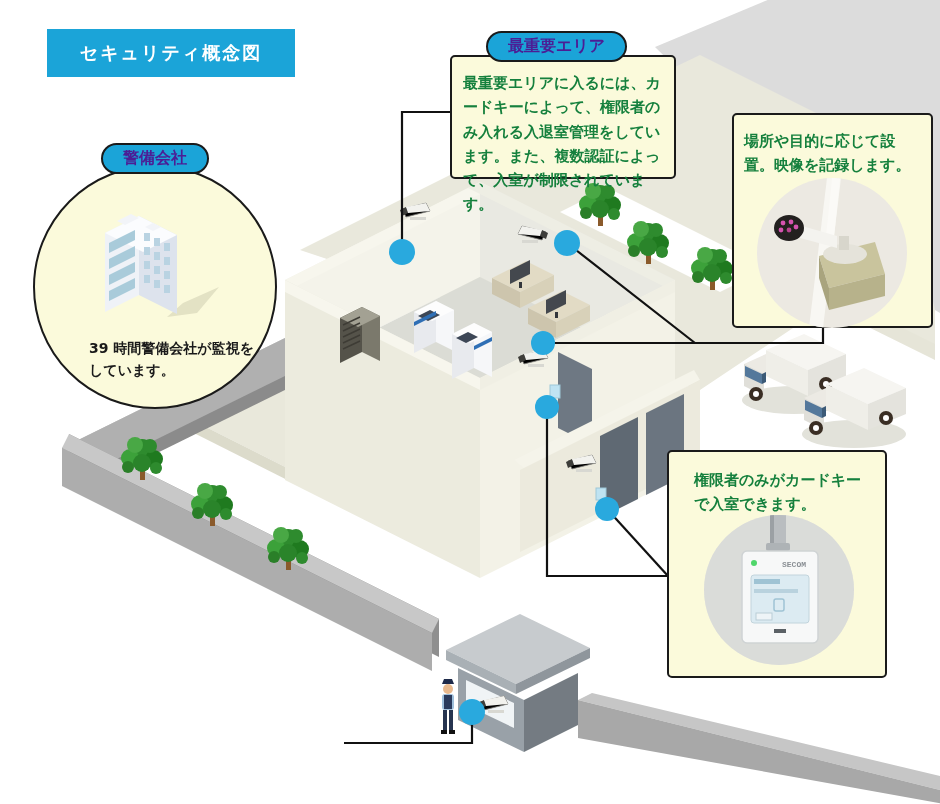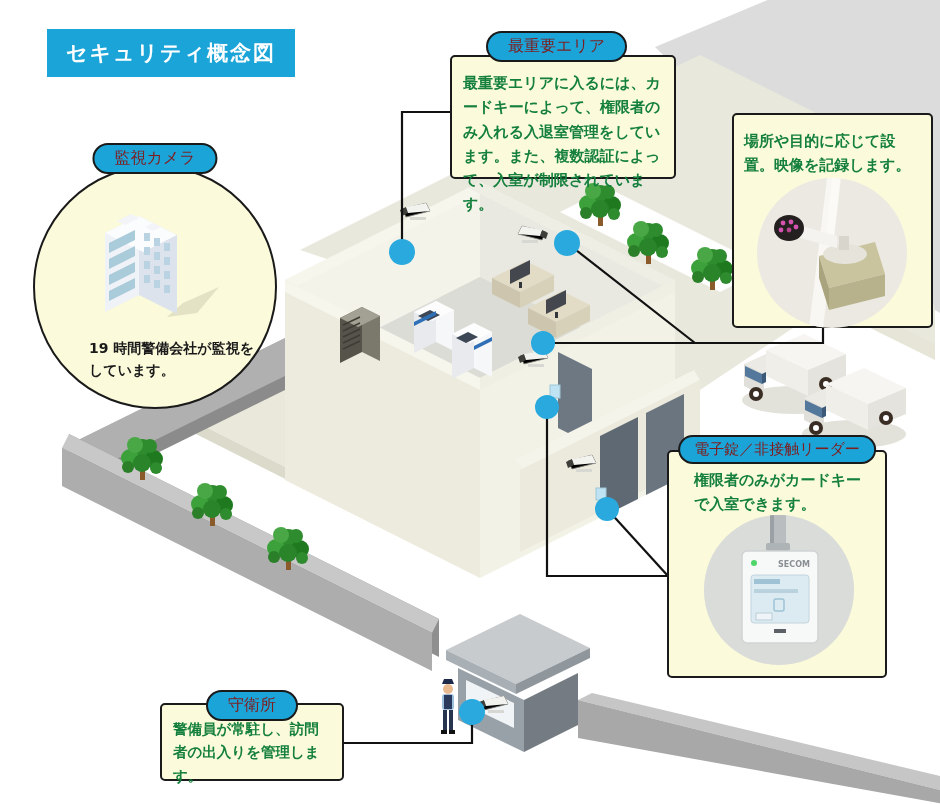--- a/index.html
+++ b/index.html
@@ -1,28 +1,28 @@
 <!DOCTYPE html>
 <html style="--accent: #1ba4d8; --callout-bg: #fbfadb;"><head>
 <meta charset="utf-8">
 <style>
   html,body{margin:0;padding:0;background:#fff;}
   #stage{position:relative;width:940px;height:804px;background:#fff;overflow:hidden;
          font-family:"DejaVu Sans",sans-serif;color:#1a1a1a;}
   #scene{position:absolute;left:0;top:0;}
   .title-box{position:absolute;left:47px;top:29px;width:248px;height:48px;
-             background:var(--accent,#1ba4d8);color:#fff;font-size:21px;font-weight:bold;
+             background:var(--accent,#1ba4d8);color:#fff;font-size:18px;font-weight:bold;
              display:flex;align-items:center;justify-content:center;letter-spacing:2px;}
   .callout{position:absolute;background:var(--callout-bg,#fbfadb);
            border:2px solid #1a1a1a;border-radius:5px;box-sizing:border-box;}
   .pill{position:absolute;background:var(--accent,#1ba4d8);border:2px solid #1a1a1a;
-        border-radius:20px;color:#7f1d1d;font-weight:normal;font-size:16px;
+        border-radius:20px;color:#4c1d95;font-weight:bold;font-size:16px;
         padding:3px 20px;white-space:nowrap;z-index:3;}
   .body{font-weight:bold;font-size:15px;line-height:1.62;color:#15803d;}
-  .photo{position:absolute;border-radius:50%;overflow:hidden;}
+  .photo{position:absolute;border-radius:50%;overflow:hidden;font-family:Liberation Mono, monospace;}
   .circle-callout{position:absolute;left:33px;top:165px;width:244px;height:244px;
                   background:var(--callout-bg,#fbfadb);border:2px solid #1a1a1a;
                   border-radius:50%;box-sizing:border-box;}
   .circle-body{position:absolute;left:54px;top:170px;width:175px;font-weight:bold;
                font-size:14px;line-height:1.6;}
   .hq-svg{position:absolute;left:52px;top:28px;}
 </style>
 </head>
 <body>
 
@@ -213,21 +213,21 @@
     <circle cx="543" cy="343" r="12"></circle>
     <circle cx="547" cy="407" r="12"></circle>
     <circle cx="607" cy="509" r="12"></circle>
     <circle cx="472" cy="712" r="13"></circle>
   </g>
 </svg>
 
 <div class="title-box">セキュリティ概念図</div>
 
 <div class="circle-callout">
-  <div class="pill" style="left:50%;top:-24px;transform:translateX(-50%);">監視カメラ</div>
+  <div class="pill" style="left:50%;top:-24px;transform:translateX(-50%);">警備会社</div>
   <svg class="hq-svg" width="140" height="140" viewBox="0 0 140 140">
     <polygon points="96,108 132,92 110,118 80,122" fill="#e3e2c4"></polygon>
     <polygon points="18,38 52,21 52,100 18,117" fill="#eff2f7"></polygon>
     <polygon points="52,21 90,40 90,119 52,100" fill="#dde3ed"></polygon>
     <polygon points="18,38 52,21 90,40 56,57" fill="#fbfcfe"></polygon>
     <polygon points="30,26 44,19 52,23 38,30" fill="#f2f4f8"></polygon>
     <polygon points="58,32 66,28 74,32 66,36" fill="#f2f4f8"></polygon>
     <g fill="#a9cbda">
       <polygon points="22,48 48,35 48,45 22,58"></polygon>
       <polygon points="22,64 48,51 48,61 22,74"></polygon>
@@ -242,21 +242,21 @@
           <rect x="67" y="57" width="6" height="8"></rect>
           <rect x="77" y="62" width="6" height="8"></rect>
       <rect x="57" y="66" width="6" height="8"></rect>
           <rect x="67" y="71" width="6" height="8"></rect>
           <rect x="77" y="76" width="6" height="8"></rect>
       <rect x="57" y="80" width="6" height="8"></rect>
           <rect x="67" y="85" width="6" height="8"></rect>
           <rect x="77" y="90" width="6" height="8"></rect>
     </g>
   </svg>
-  <div class="circle-body">19 時間警備会社が監視をしています。</div>
+  <div class="circle-body">39 時間警備会社が監視をしています。</div>
 </div>
 
 <div class="callout" style="left:450px;top:55px;width:226px;height:124px;">
   <div class="pill" style="left:34px;top:-26px;">最重要エリア</div>
   <div class="body" style="padding:14px 11px 0 11px;">最重要エリアに入るには、カードキーによって、権限者のみ入れる入退室管理をしています。また、複数認証によって、入室が制限されています。</div>
 </div>
 
 <div class="callout" style="left:732px;top:113px;width:201px;height:215px;">
   <div class="body" style="padding:14px 10px 0 10px;">場所や目的に応じて設置。映像を記録します。</div>
   <div class="photo" style="left:23px;top:63px;width:150px;height:150px;">
@@ -274,21 +274,20 @@
       <circle cx="26" cy="45" r="2.4" fill="#d553b0"></circle>
           <circle cx="34" cy="44" r="2.4" fill="#d553b0"></circle>
       <circle cx="24" cy="52" r="2.4" fill="#d553b0"></circle>
           <circle cx="32" cy="52" r="2.4" fill="#b8438f"></circle>
       <circle cx="39" cy="49" r="2.4" fill="#d553b0"></circle>
     </svg>
   </div>
 </div>
 
 <div class="callout" style="left:667px;top:450px;width:220px;height:228px;">
-  <div class="pill" style="left:50%;top:-17px;transform:translateX(-50%);font-size:15px;padding:3px 14px;">電子錠／非接触リーダー</div>
   <div class="body" style="padding:16px 11px 0 25px;">権限者のみがカードキーで入室できます。</div>
   <div class="photo" style="left:35px;top:63px;width:150px;height:150px;">
     <svg width="150" height="150" viewBox="0 0 150 150">
       <rect width="150" height="150" fill="#dedfdd"></rect>
       <rect x="0" y="0" width="150" height="150" fill="#d4d6d4" opacity="0.4"></rect>
       <rect x="66" y="0" width="16" height="34" fill="#b9bdc0"></rect>
       <rect x="66" y="0" width="4" height="34" fill="#9ba0a4"></rect>
       <rect x="62" y="28" width="24" height="8" rx="2" fill="#aeb3b6"></rect>
       <rect x="38" y="36" width="76" height="92" rx="5" fill="#f7f8f8" stroke="#cfd3d4" stroke-width="1.5"></rect>
       <circle cx="50" cy="48" r="3" fill="#4fd66a"></circle>
@@ -296,18 +295,14 @@
       <rect x="47" y="60" width="58" height="48" rx="3" fill="#dcebf2" stroke="#c2d4dc" stroke-width="1"></rect>
       <rect x="50" y="64" width="26" height="5" fill="#9fc3d4"></rect>
       <rect x="50" y="74" width="44" height="4" fill="#b9d2de"></rect>
       <rect x="52" y="98" width="16" height="7" fill="#eef4f7" stroke="#b9cdd6" stroke-width="1"></rect>
       <rect x="70" y="84" width="10" height="12" rx="2" fill="none" stroke="#9fc3d4" stroke-width="1.5"></rect>
       <rect x="70" y="114" width="12" height="4" fill="#5b6166"></rect>
     </svg>
   </div>
 </div>
 
-<div class="callout" style="left:160px;top:703px;width:184px;height:78px;">
-  <div class="pill" style="left:50%;top:-15px;transform:translateX(-50%);">守衛所</div>
-  <div class="body" style="padding:13px 11px 0 11px;font-size:14.5px;">警備員が常駐し、訪問者の出入りを管理します。</div>
-</div>
 
 </div>
 
 </body></html>

